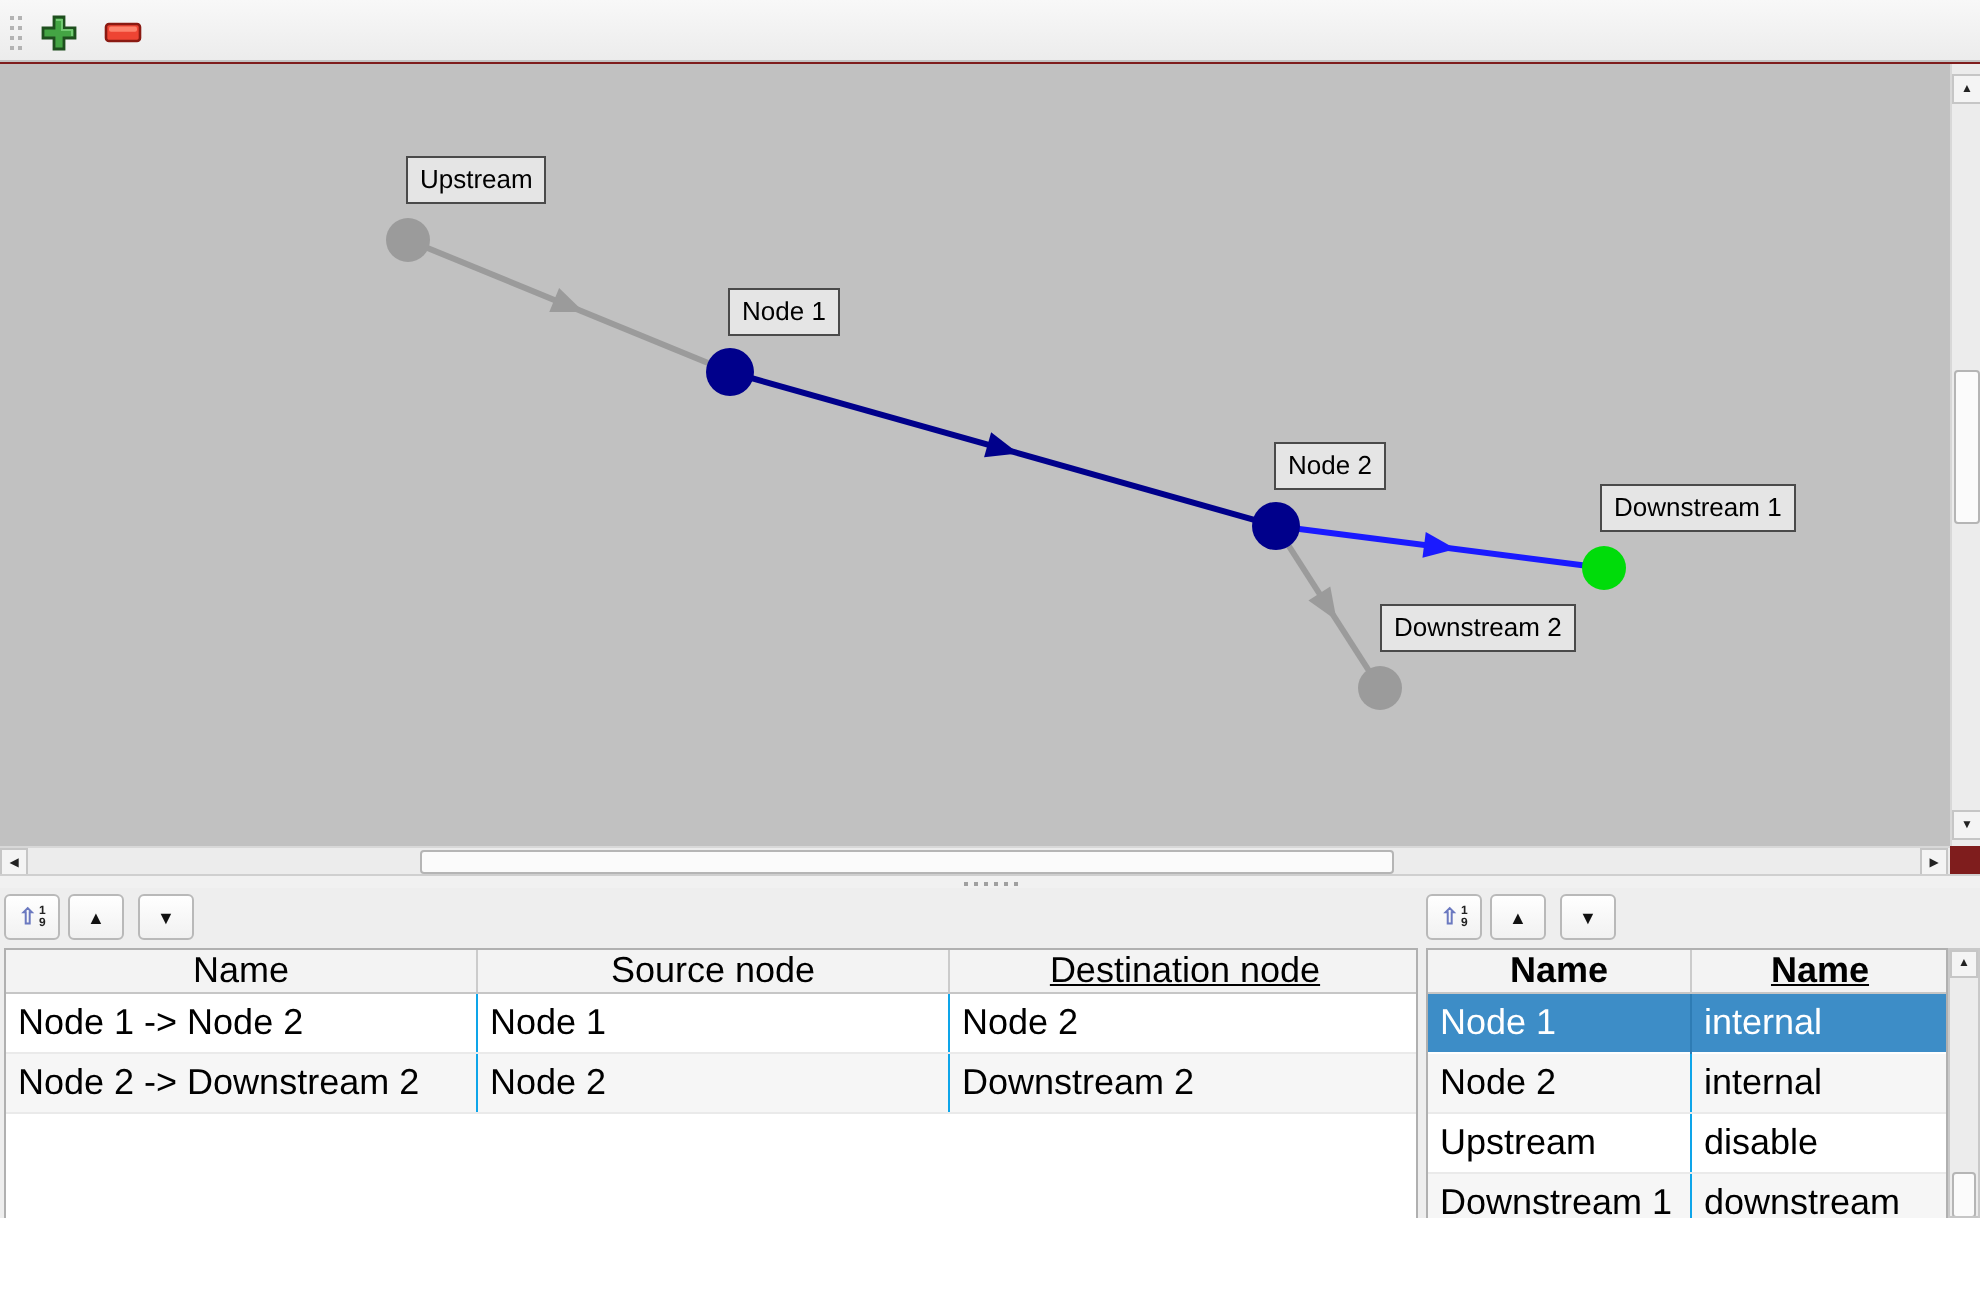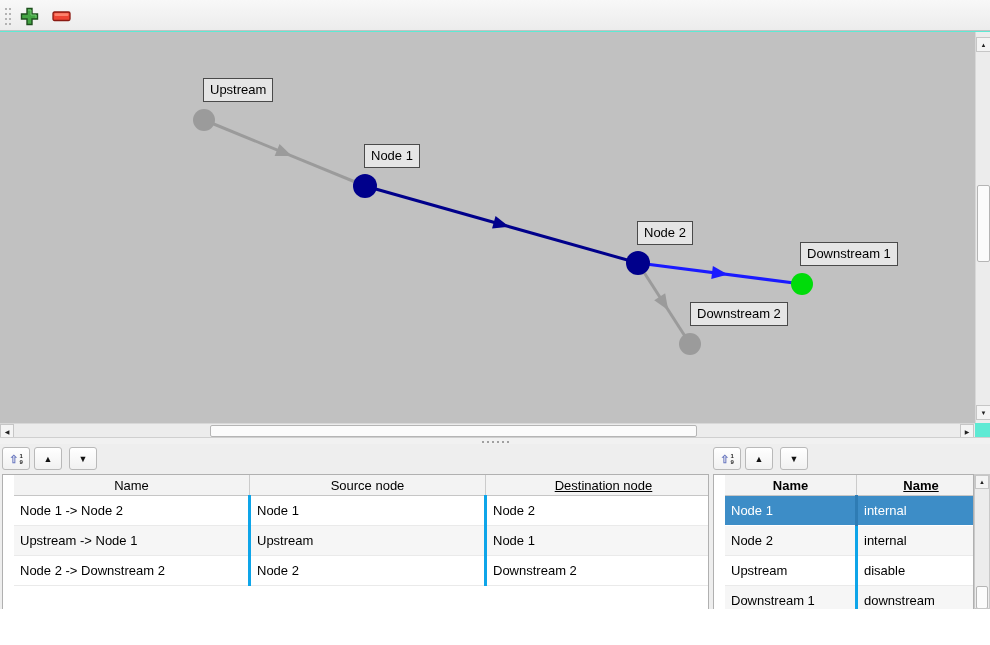--- a/index.html
+++ b/index.html
@@ -1,16 +1,16 @@
 <!DOCTYPE html>
 <html><head>
 <meta charset="utf-8">
 <style>
   html,body{margin:0;padding:0;}
-  #app{position:relative;width:990px;height:609px;background:#5eead4;
+  #app{position:relative;width:990px;height:609px;background:#7f1d1d;
        font-family:"Liberation Sans",sans-serif;font-size:13px;color:#000;overflow:hidden;}
 
   
   .toolbar{position:absolute;left:0;top:0;width:990px;height:31px;
            background:linear-gradient(#f8f8f8,#ececec);border-bottom:1px solid #c3c3c3;box-sizing:border-box;}
   .grip{position:absolute;left:5px;top:8px;width:2px;height:2px;background:#b3b3b3;
         box-shadow:4px 0 #b3b3b3,0 5px #b3b3b3,4px 5px #b3b3b3,0 10px #b3b3b3,4px 10px #b3b3b3,0 15px #b3b3b3,4px 15px #b3b3b3;}
   .tbtn{position:absolute;top:3px;width:26px;height:26px;border:none;background:transparent;
         display:flex;align-items:center;justify-content:center;padding:0;cursor:default;}
   #btn-add{left:16px;} #btn-remove{left:48px;}
@@ -46,26 +46,26 @@
   .ptool-btn{position:absolute;top:3px;width:28px;height:23px;background:linear-gradient(#ffffff,#f1f1f1);
         border:1px solid #b9b9b9;border-radius:3px;display:flex;align-items:center;justify-content:center;
         padding:0;font-size:9px;color:#111;cursor:default;}
   .sort-wrap{display:flex;align-items:center;gap:1px;}
   .sort-arrow{color:#6b79c0;font-size:11px;font-weight:bold;line-height:10px;}
   .sort-digits{display:flex;flex-direction:column;font-size:6px;line-height:6px;color:#222;font-weight:bold;}
 
   .table-frame{position:absolute;top:30px;background:#ffffff;border:1px solid #b0b0b0;box-sizing:border-box;overflow:hidden;}
   #edge-frame{left:2px;width:707px;height:153px;}
   #node-frame{left:713px;width:261px;height:149px;}
-  table{border-collapse:collapse;table-layout:fixed;width:100%;font-size:13px;margin-left:11px;}
+  table{border-collapse:collapse;table-layout:fixed;width:100%;font-size:18px;}
   th{height:20px;font-weight:normal;text-align:center;background:#f3f3f3;
      border-right:1px solid #cbcbcb;border-bottom:1px solid #c6c6c6;padding:0;overflow:hidden;white-space:nowrap;}
   th:last-child{border-right:none;text-decoration:underline;}
   #node-frame th{font-weight:bold;}
-  td{height:29px;padding:0 0 0 6px;border-right:3px solid #0ea5e9;border-bottom:1px solid #eaeaea;
+  td{height:29px;padding:0 0 0 6px;border-right:1px solid #0ea5e9;border-bottom:1px solid #eaeaea;
      white-space:nowrap;overflow:hidden;}
   td:last-child{border-right:none;}
   tbody tr:nth-child(even){background:#f6f6f6;}
   tbody tr.selected td{border-right-color:#2e7cb4;border-bottom-color:transparent;color:#fff;}
 
   #vscroll2{left:974px;top:30px;width:16px;height:149px;border:1px solid #c9c9c9;}
   #vscroll2 .sb-btn{left:0;width:14px;height:14px;}
   #vscroll2 .up{top:0;} #vscroll2 .down{bottom:0;}
   #vscroll2 .sb-thumb{left:1px;width:12px;top:111px;height:23px;}
 
@@ -186,25 +186,20 @@
               <th style="width: 235px;">Destination node</th>
             </tr>
           </thead>
         <tbody id="edge-body">
             <tr>
               <td>Node 1 -&gt; Node 2</td>
               <td>Node 1</td>
               <td>Node 2</td>
             </tr>
             <tr>
-              <td>Upstream -&gt; Node 1</td>
-              <td>Upstream</td>
-              <td>Node 1</td>
-            </tr>
-            <tr>
               <td>Node 2 -&gt; Downstream 2</td>
               <td>Node 2</td>
               <td>Downstream 2</td>
             </tr>
           </tbody>
       </table>
     </div>
 
     <div class="table-frame" id="node-frame">
       <table>

